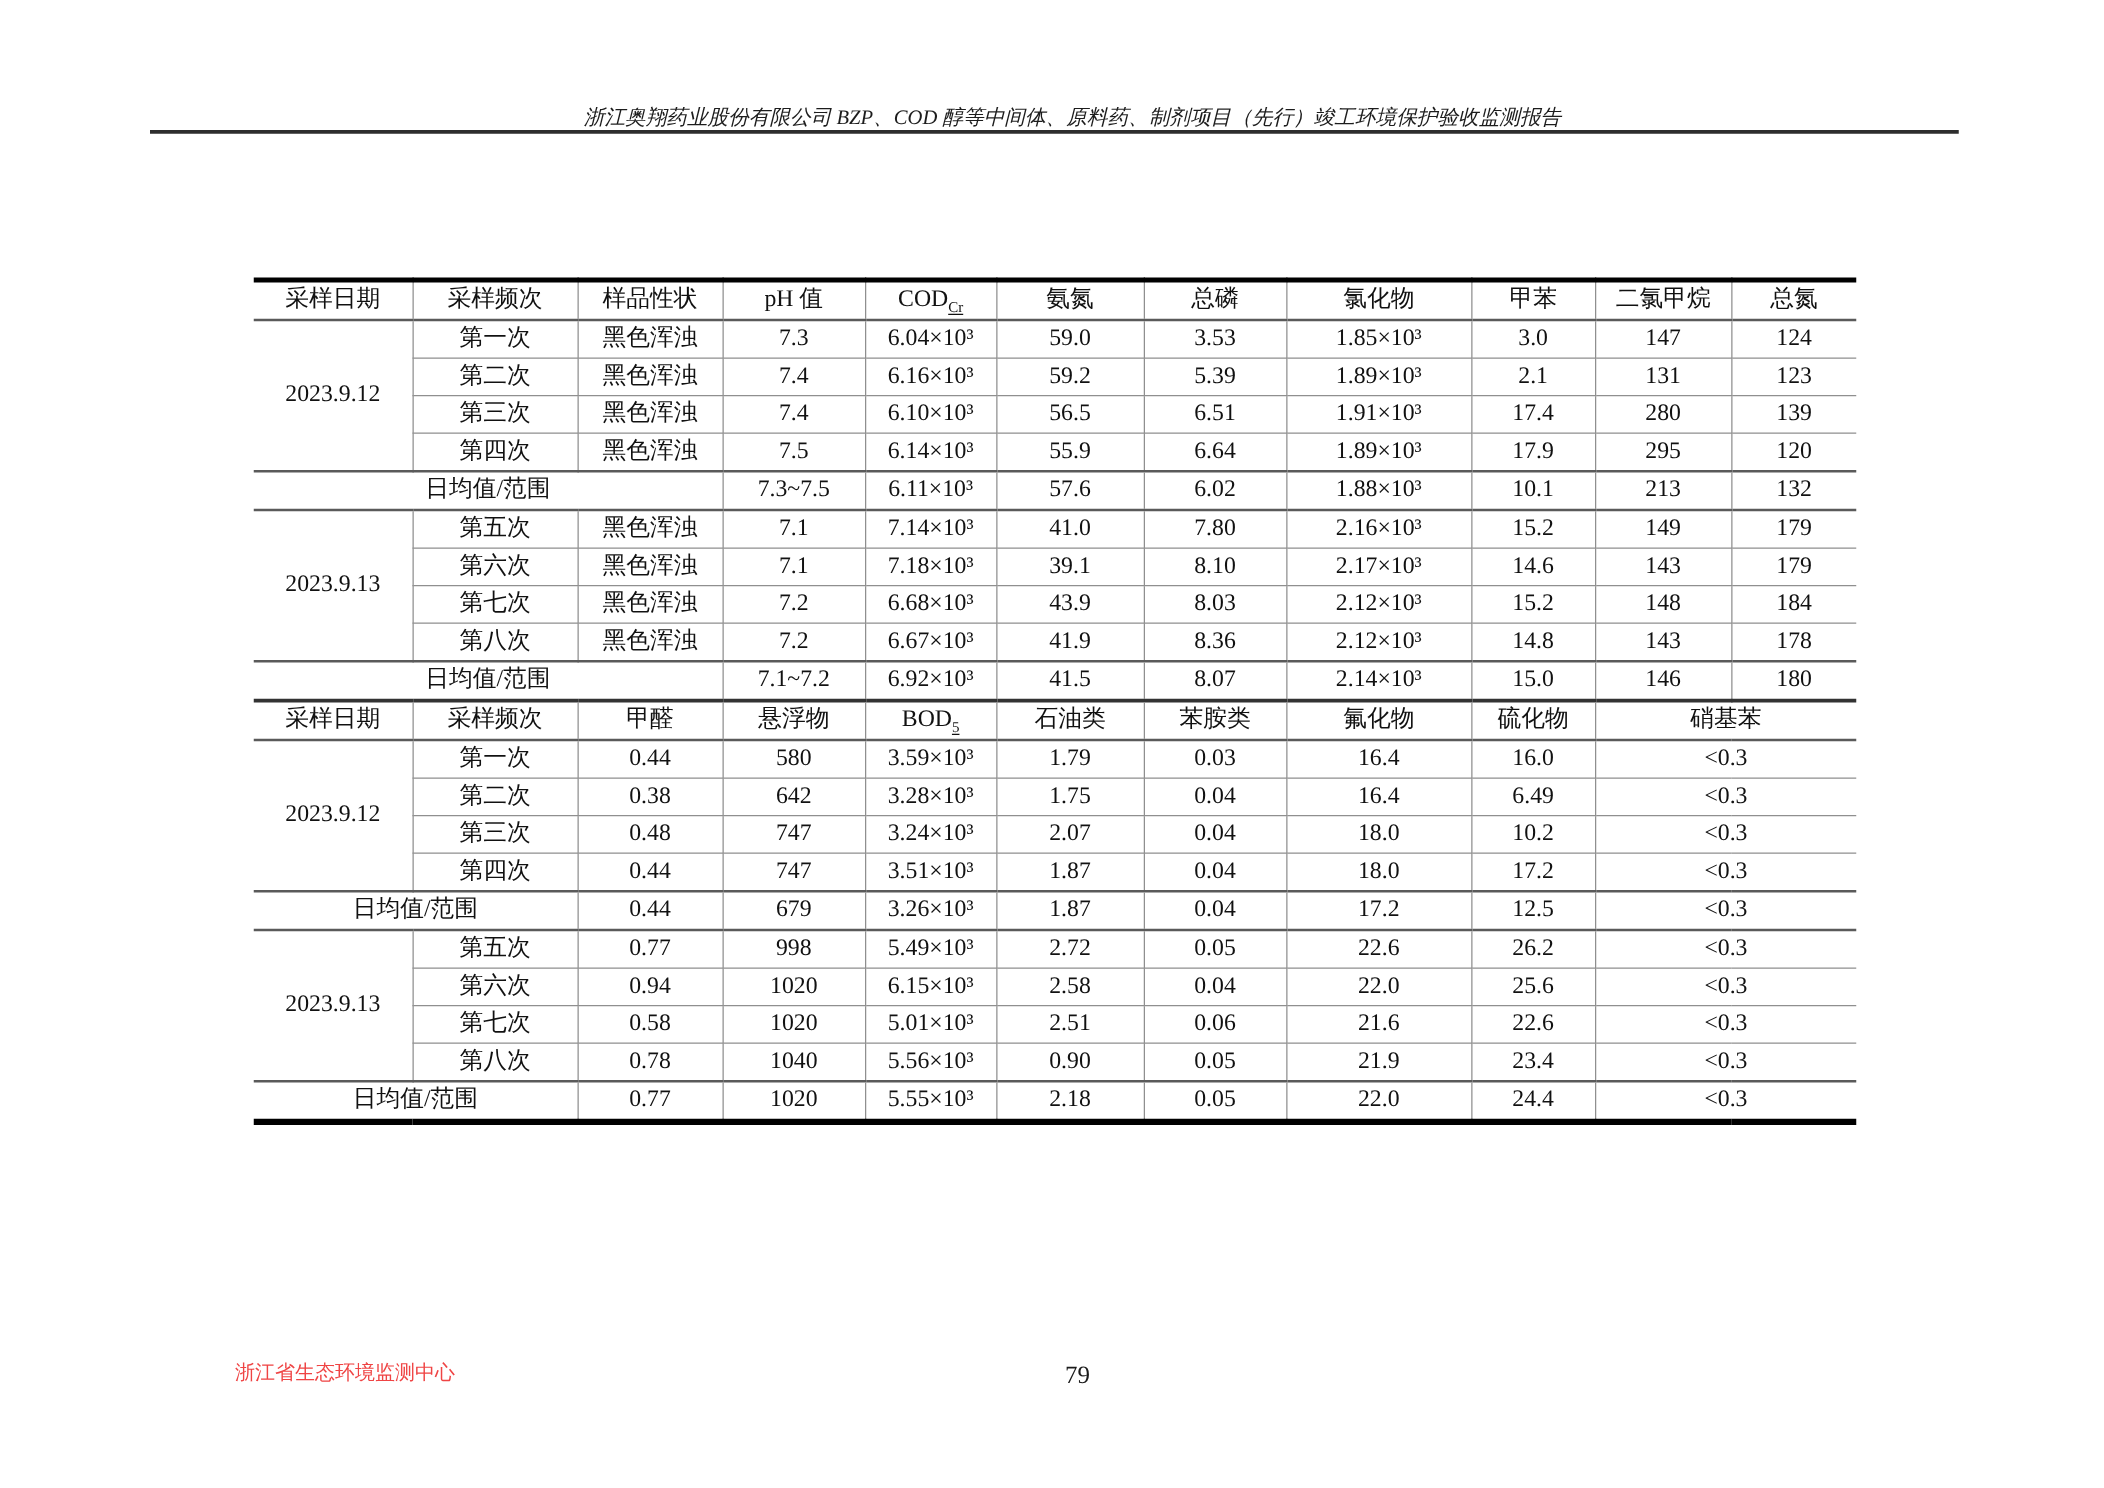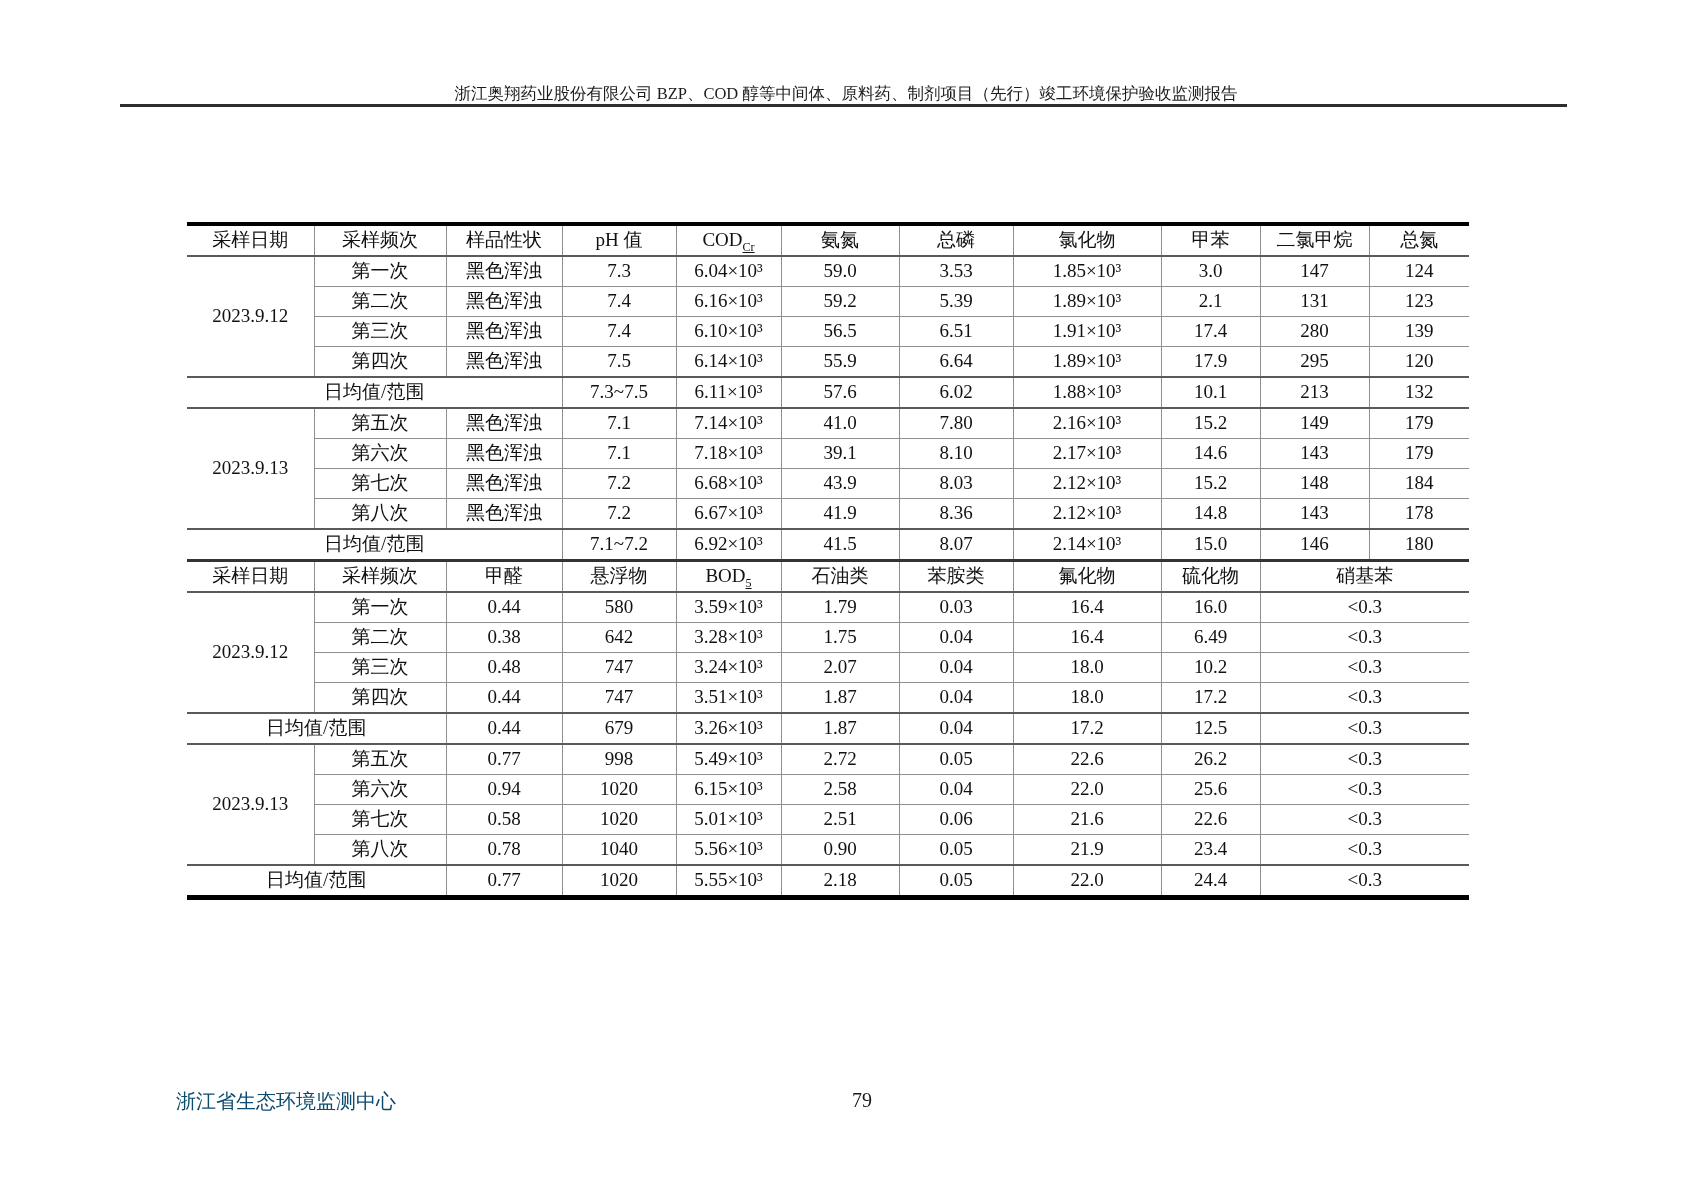--- a/index.html
+++ b/index.html
@@ -10,25 +10,26 @@
   }
   .page {
     position: relative;
     width: 1683px;
     height: 1190px;
     background: #ffffff;
     overflow: hidden;
   }
   .doc-header {
     position: absolute;
-    top: 83px; left: 36px; width: 1620px;
+    top: 83px; left: 48px; width: 1620px;
     text-align: center;
     font-size: 16.5px;
     color: #1c1c1c;
     white-space: nowrap;
+    font-style: italic;
   }
   .header-rule {
     position: absolute;
     top: 104px; left: 120px;
     width: 1447px; height: 3px;
     background: #2e2e2e;
   }
   .doc-title {
     position: absolute;
     top: 142px; left: 40px; width: 1643px;
@@ -39,21 +40,21 @@
     color: #000000;
   }
   .unit-note {
     position: absolute;
     top: 190px; right: 133px;
     font-size: 19.5px;
     color: #111111;
   }
   .table-wrap {
     position: absolute;
-    top: 222px; left: 187px;
+    top: 222px; left: 203px;
   }
   table.results {
     border-collapse: collapse;
     table-layout: fixed;
     width: 1282px;
     border-top: 4px solid #000000;
     border-bottom: 5px solid #000000;
     border-left: hidden;
     border-right: hidden;
   }
@@ -71,23 +72,23 @@
   }
   tr.sect > th, tr.sect > td { border-top: 2.5px solid #5a5a5a; }
   tr.sect2 > th, tr.sect2 > td { border-top: 3px solid #333333; }
   table.results sub {
     font-size: 12px;
     line-height: 0;
     text-decoration: underline;
   }
   .footer-org {
     position: absolute;
-    top: 1088px; left: 176px;
-    font-size: 20px;
-    color: #0c4a6e;
+    top: 1088px; left: 188px;
+    font-size: 16px;
+    color: #ef4444;
   }
   .page-number {
     position: absolute;
     top: 1089px; left: 852px;
     font-size: 20px;
     color: #1a1a1a;
   }
 </style>
 </head>
 <body>

